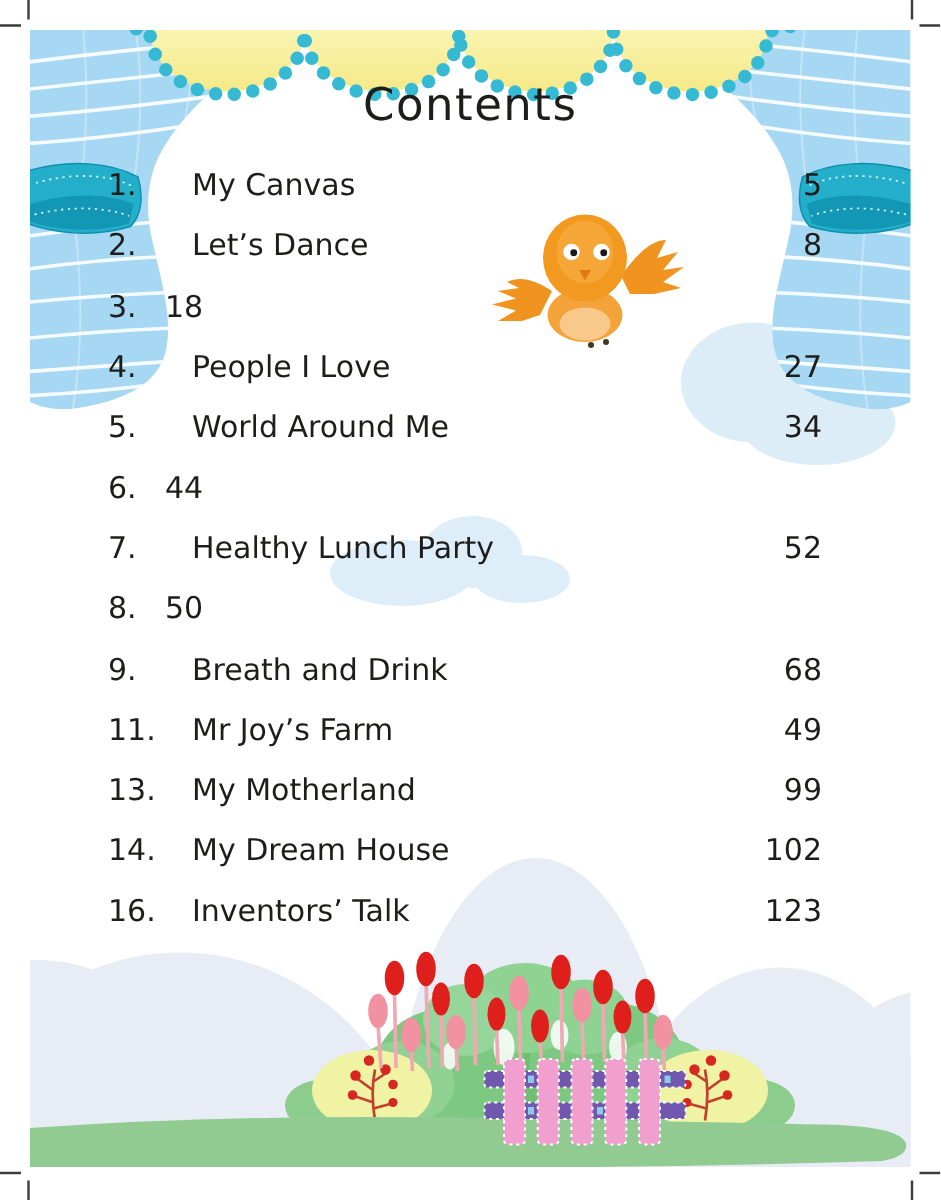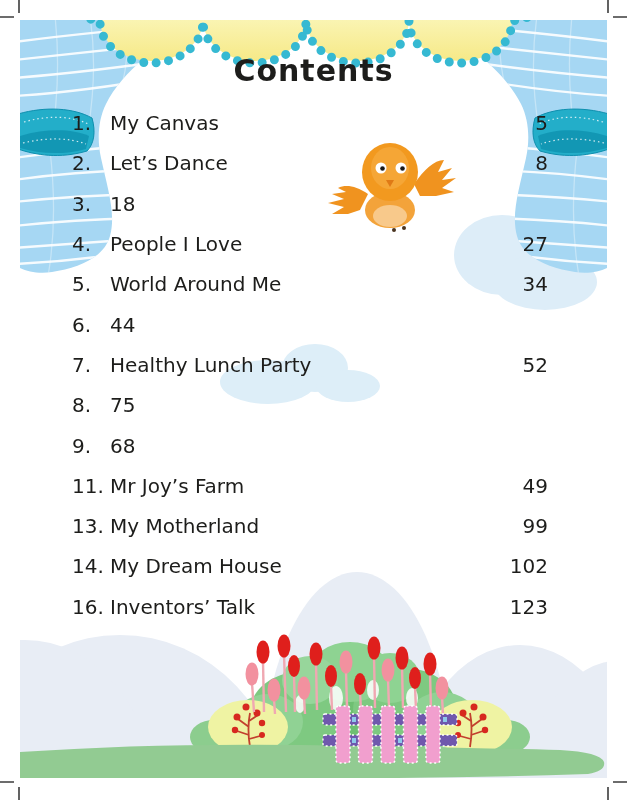--- a/index.html
+++ b/index.html
@@ -3,26 +3,26 @@
 <meta charset="utf-8">
 <style>
   html,body{margin:0;padding:0;background:#ffffff;}
   .page{
     position:relative;width:627px;height:800px;background:#ffffff;overflow:hidden;
     font-family:"DejaVu Sans","Liberation Sans",sans-serif;
   }
   .deco{position:absolute;left:0;top:0;z-index:1;}
   .title{
     position:absolute;left:0;top:53px;width:627px;text-align:center;z-index:3;
-    font-size:30px;font-weight:700;color:#1d1d1b;letter-spacing:1px;
+    font-size:30px;font-weight:400;color:#1d1d1b;letter-spacing:1px;
   }
   .toc{position:absolute;left:72px;top:103px;width:476px;z-index:3;}
   .toc-row{height:40.3px;display:flex;align-items:center;font-size:20px;color:#1d1d1b;}
   .toc-num{width:38px;flex:0 0 38px;}
-  .toc-title{flex:1 1 auto;white-space:nowrap;}
+  .toc-title{flex:1 1 auto;white-space:nowrap;margin-left:18px;}
   .toc-page{flex:0 0 auto;text-align:right;}
 </style>
 </head>
 <body>
 
 <div class="page">
 
   <svg class="deco" width="627" height="800" viewBox="0 0 627 800">
     <defs>
       <linearGradient id="valg" x1="0" y1="0" x2="0" y2="1">
@@ -288,24 +288,25 @@
       <span class="toc-num">6.</span>
       <span class="toc-page">44</span>
     </div>
     <div class="toc-row">
       <span class="toc-num">7.</span>
       <span class="toc-title">Healthy Lunch Party</span>
       <span class="toc-page">52</span>
     </div>
     <div class="toc-row">
       <span class="toc-num">8.</span>
-      <span class="toc-page">75</span>
+      <span class="toc-page">50</span>
     </div>
     <div class="toc-row">
       <span class="toc-num">9.</span>
+      <span class="toc-title">Breath and Drink</span>
       <span class="toc-page">68</span>
     </div>
     <div class="toc-row">
       <span class="toc-num">11.</span>
       <span class="toc-title">Mr Joy’s Farm</span>
       <span class="toc-page">49</span>
     </div>
     <div class="toc-row">
       <span class="toc-num">13.</span>
       <span class="toc-title">My Motherland</span>

